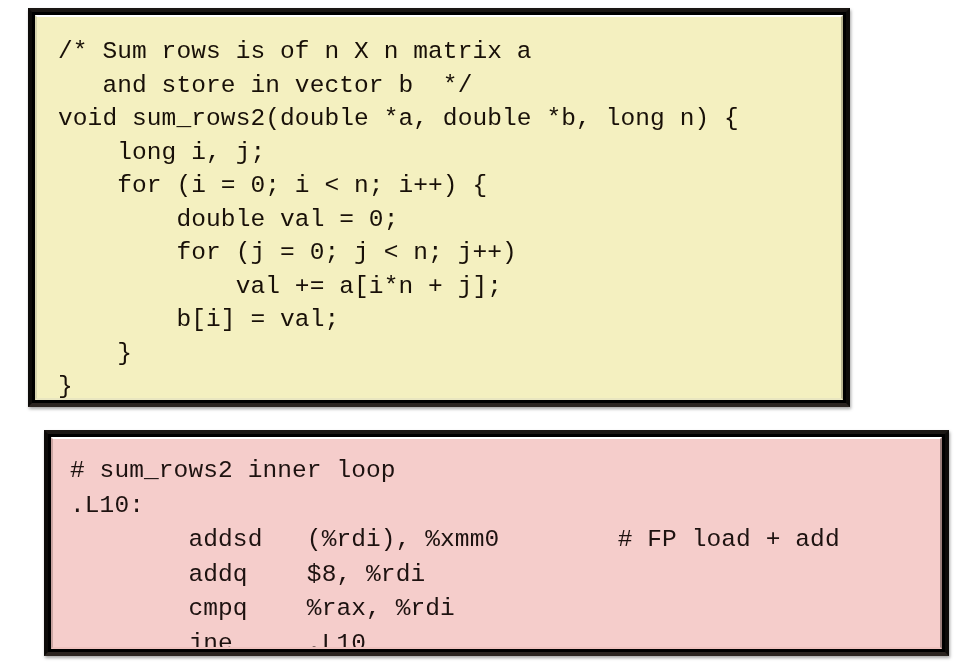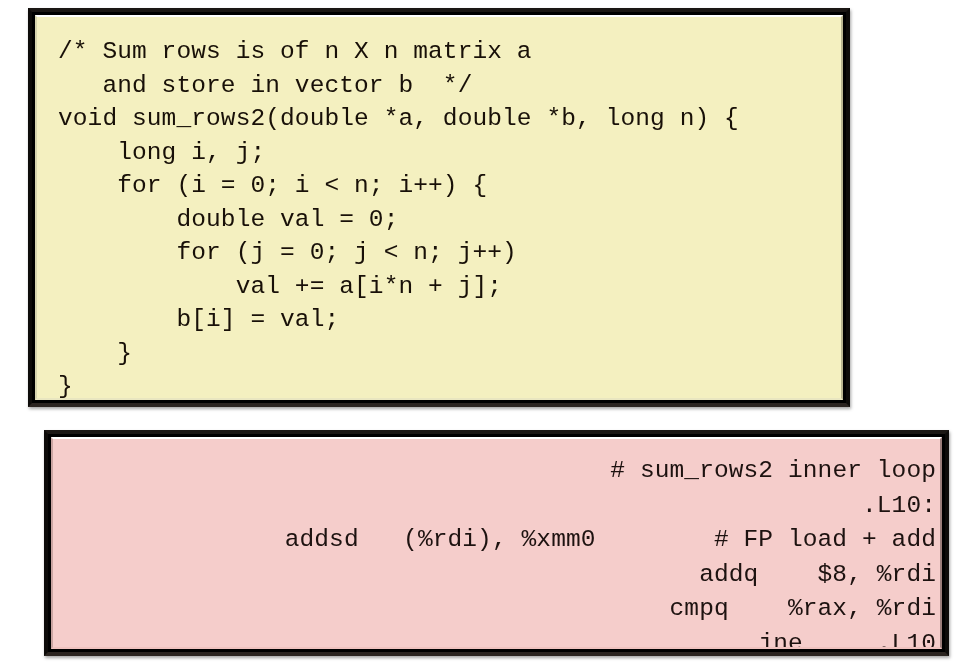--- a/index.html
+++ b/index.html
@@ -87,21 +87,20 @@
   #asm-code-box .code-inner {
     background: #f5cdcb;
     border-color: #ffffff #9b7d7a #efc2bf #c9a5a2;
   }
   #asm-code-box pre.code {
     font-size: 24.5px;
     line-height: 34.5px;
     padding: 11px 0 0 13px;
     color: #1d1210;
     letter-spacing: 0.1px;
-    text-align: right;
   }
 </style>
 </head>
 <body>
 
 <div id="slide-title-clip">
   
 </div>
 
 <div class="code-box" id="c-code-box">

